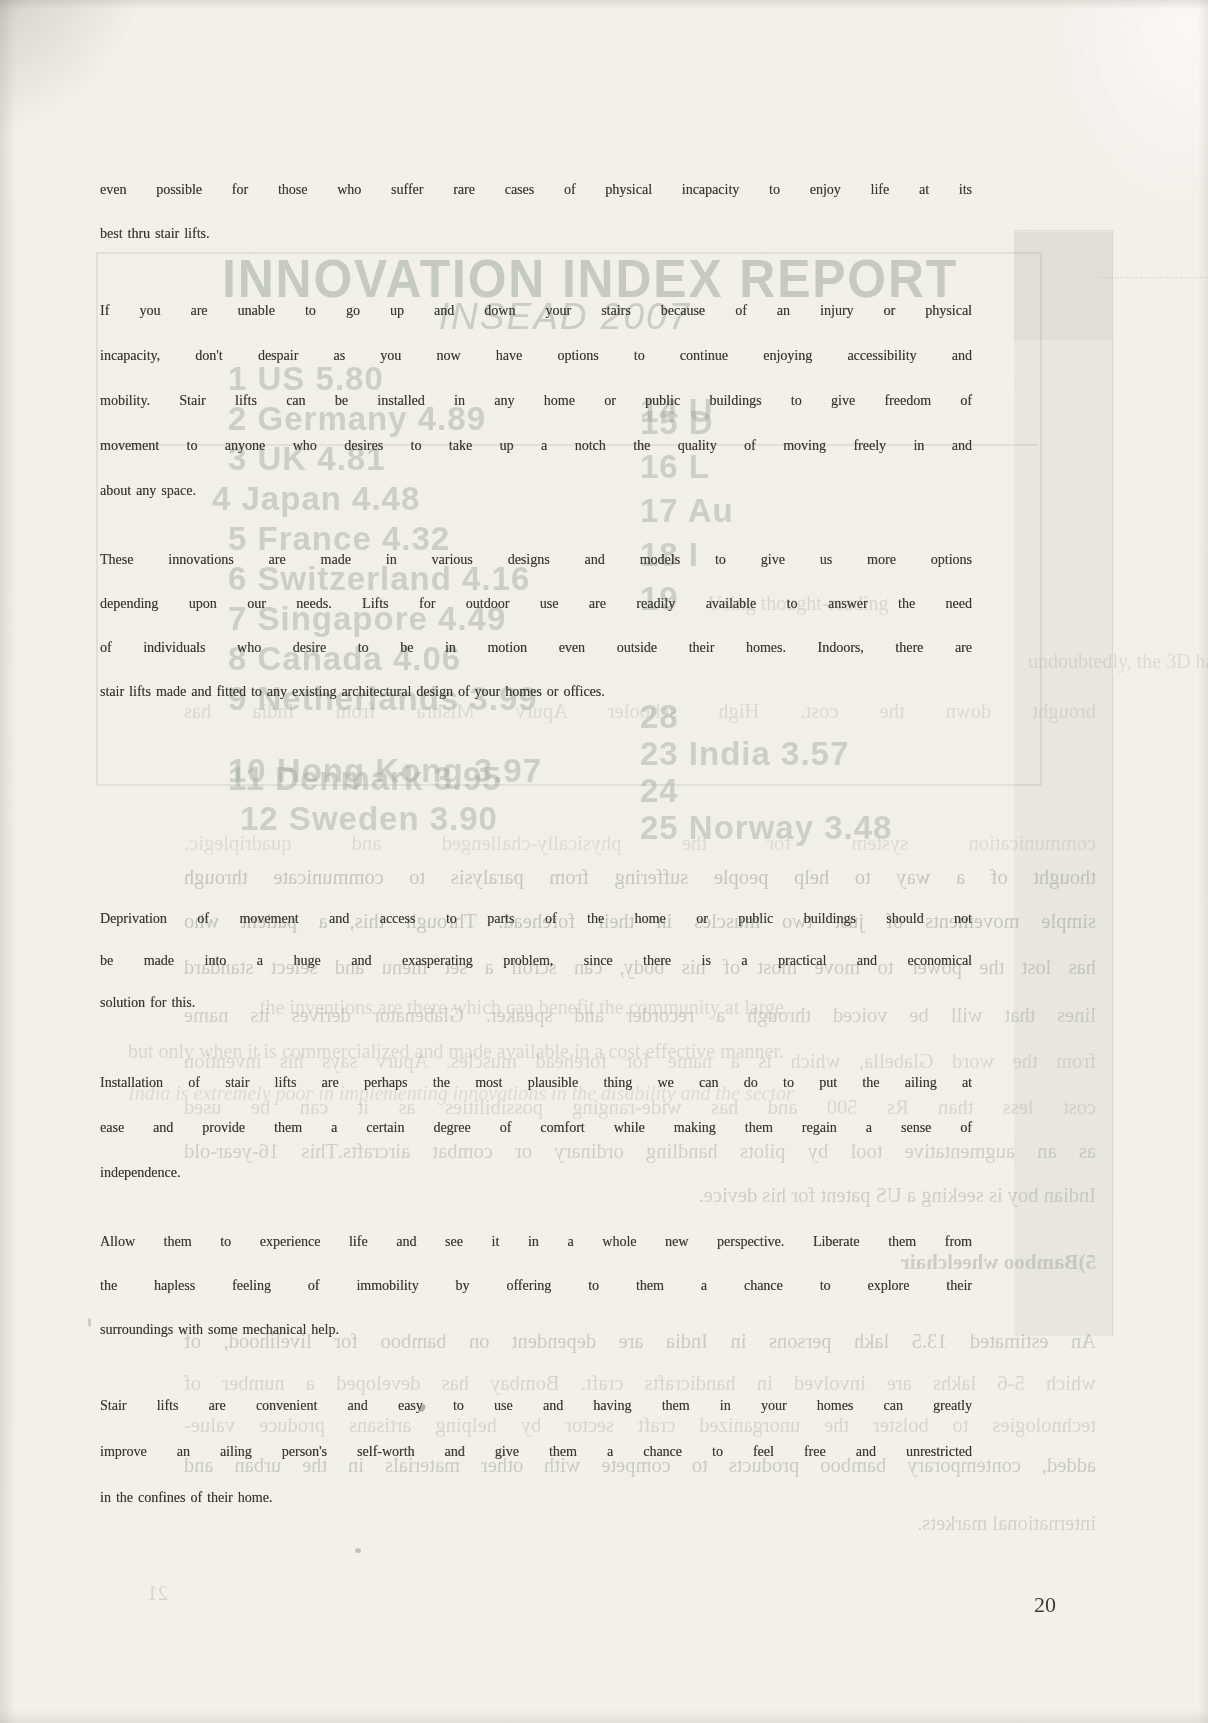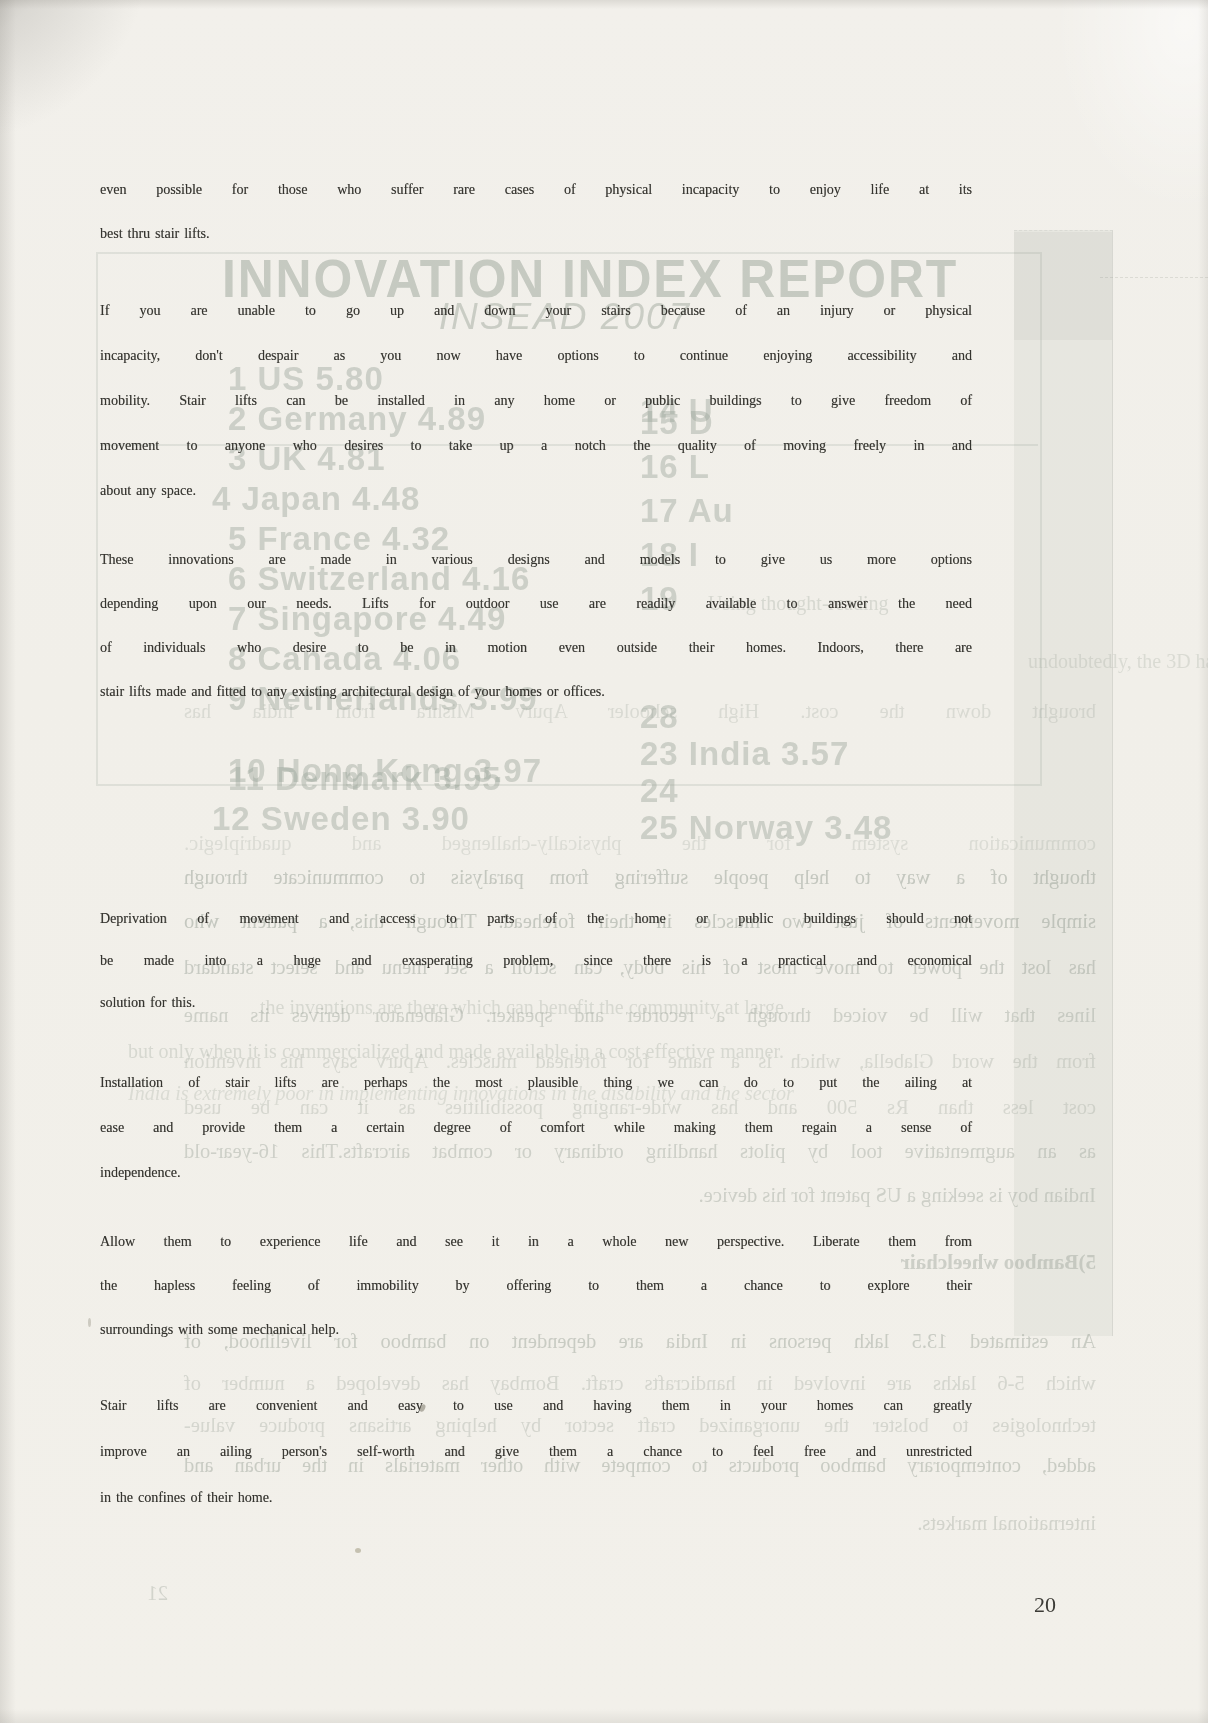--- a/index.html
+++ b/index.html
@@ -69,21 +69,21 @@
         <div class="grank" style="left: 228px; top: 400px;">2 Germany 4.89</div>
         <div class="grank" style="left: 228px; top: 440px;">3 UK 4.81</div>
         <div class="grank" style="left: 212px; top: 480px;">4 Japan 4.48</div>
         <div class="grank" style="left: 228px; top: 520px;">5 France 4.32</div>
         <div class="grank" style="left: 228px; top: 560px;">6 Switzerland 4.16</div>
         <div class="grank" style="left: 228px; top: 600px;">7 Singapore 4.49</div>
         <div class="grank" style="left: 228px; top: 640px;">8 Canada 4.06</div>
         <div class="grank" style="left: 228px; top: 680px;">9 Netherlands 3.99</div>
         <div class="grank" style="left: 228px; top: 752px;">10 Hong Kong 3.97</div>
         <div class="grank" style="left: 228px; top: 760px;">11 Denmark 3.95</div>
-        <div class="grank" style="left: 212px; top: 800px;">12 Sweden 3.90</div>
+        <div class="grank" style="left: 240px; top: 800px;">12 Sweden 3.90</div>
       </div>
     <div id="gr-right-upper">
         <div class="grank" style="left: 640px; top: 360px; margin-top: 32px;">14 U</div>
         <div class="grank" style="left: 640px; top: 404px;">15 D</div>
         <div class="grank" style="left: 640px; top: 448px; text-align: center;">16 L</div>
         <div class="grank" style="left: 640px; top: 492px; text-align: center;">17 Au</div>
         <div class="grank" style="left: 640px; top: 536px;">18 I</div>
         <div class="grank" style="left: 640px; top: 580px;">19</div>
       </div>
     <div id="gr-right-lower">

